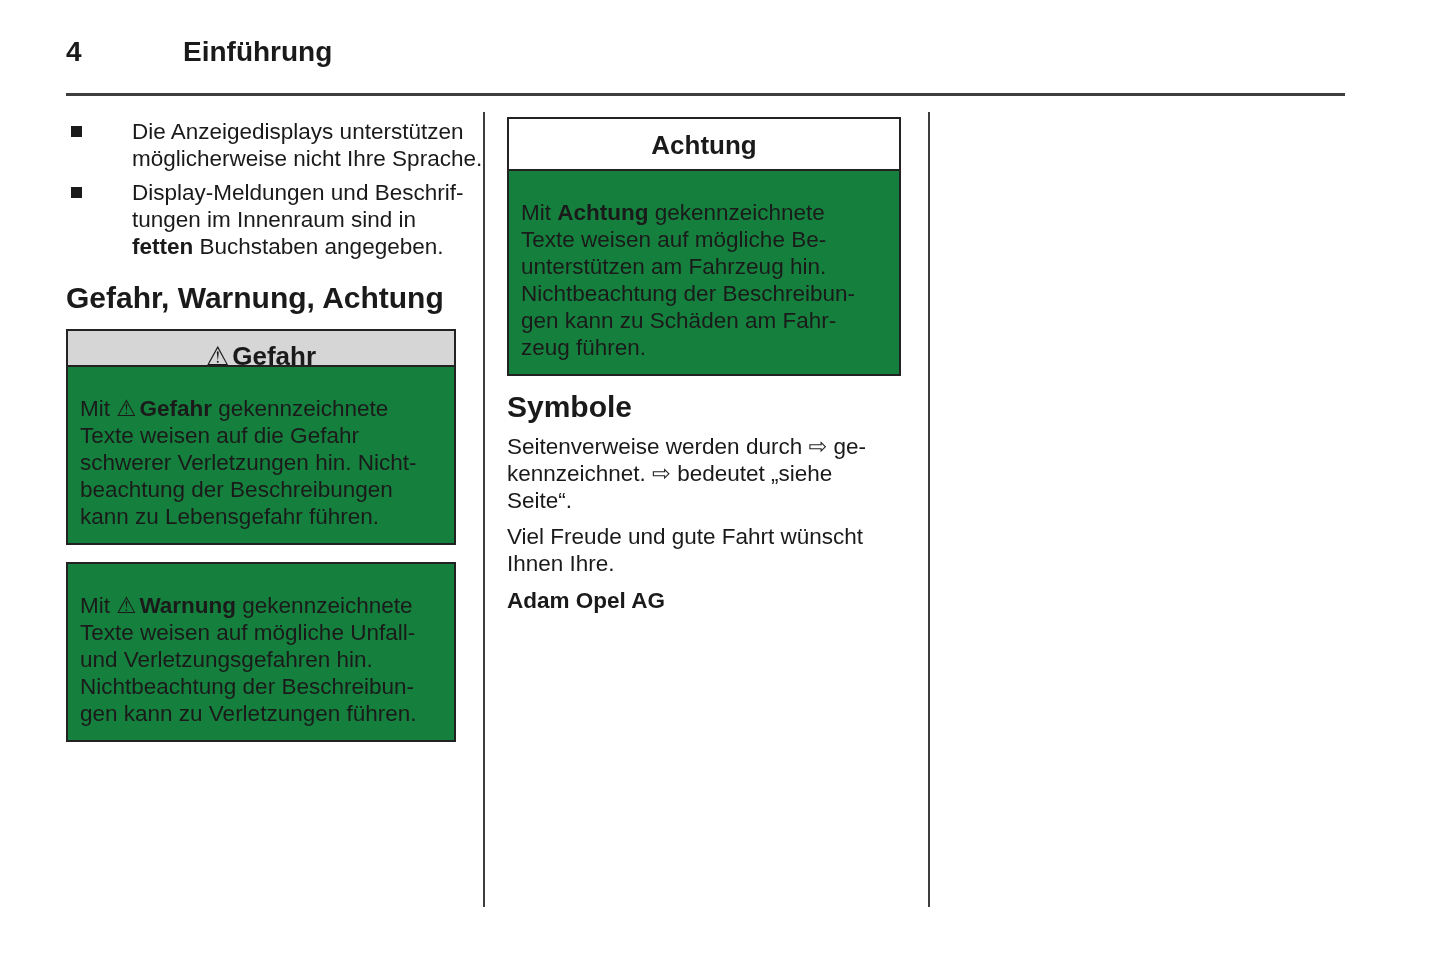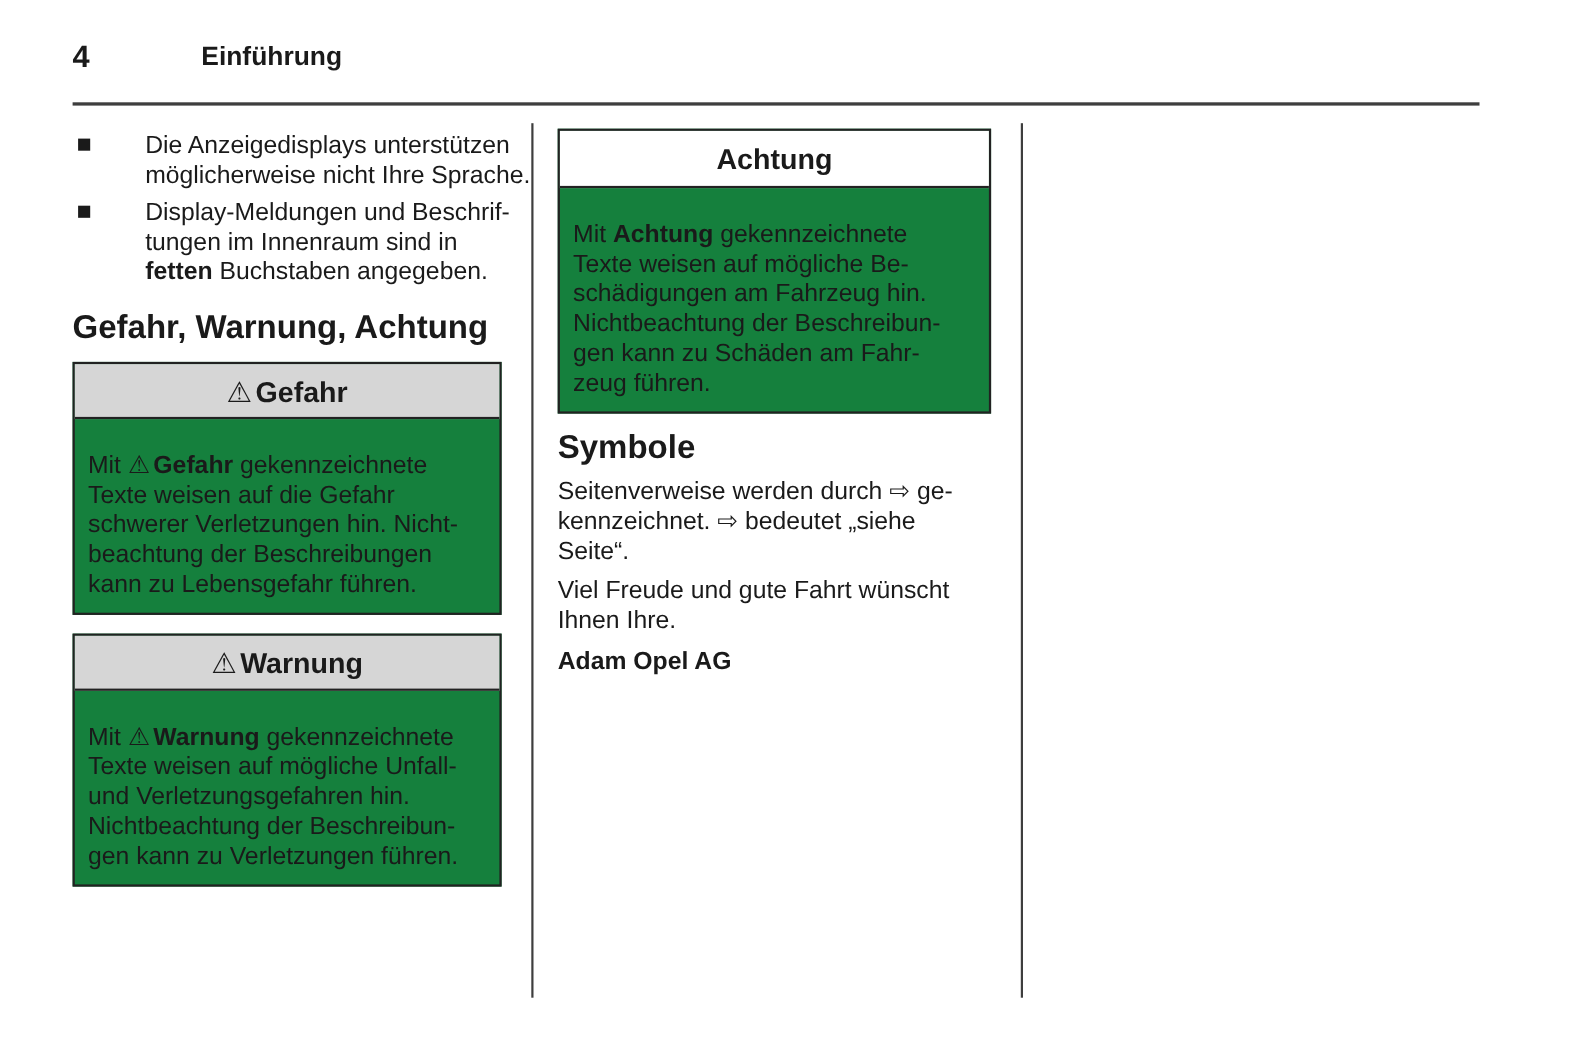--- a/index.html
+++ b/index.html
@@ -20,21 +20,21 @@
   }
   .page { position: absolute; inset: 0; }
 
   
   .page-number {
     position: absolute; left: 66px; top: 37px;
     font-size: 28px; font-weight: bold; line-height: 30px;
   }
   .chapter-title {
     position: absolute; left: 183px; top: 37px;
-    font-size: 24px; font-weight: bold; line-height: 30px;
+    font-size: 28px; font-weight: bold; line-height: 30px;
   }
   .header-rule {
     position: absolute; left: 66px; top: 93px;
     width: 1279px; height: 3px; background: var(--rule);
   }
 
   
   .column-divider {
     position: absolute; top: 112px; height: 795px; width: 2px;
     background: var(--rule);
@@ -67,21 +67,21 @@
     font-size: 30px; line-height: 36px; font-weight: bold;
     margin-top: 13px; margin-bottom: 8px; white-space: nowrap;
   }
 
   
   .warn-box { border: 2px solid var(--border); background: #15803d; }
   .warn-box.warnung { margin-top: 17px; }
   .box-header {
     text-align: center; font-weight: bold; font-size: 26px;
     border-bottom: 2px solid var(--border);
-    height: 50px; line-height: 50px;
+    height: 36px; line-height: 50px;
   }
   .box-header.gray { background: var(--header_fill); }
   .box-header.white { background: #ffffff; height: 52px; line-height: 52px; }
   .box-title-icon { margin-right: 4px; font-weight: normal; }
   .box-body { padding: 28px 11px 13px 12px; }
 
   [data-name="warning-triangle-icon"] { margin-right: 3px; }
 
   
   .paragraph.closing { margin-top: 9px; }
@@ -127,44 +127,41 @@
       <div class="box-body" data-name="danger-box-body">
           <div class="tline" data-name="text-line"><span data-name="text-run">Mit </span><span data-name="warning-triangle-icon">⚠</span><span class="b" data-name="text-run">Gefahr</span><span data-name="text-run"> gekennzeichnete</span></div>
           <div class="tline" data-name="text-line"><span data-name="text-run">Texte weisen auf die Gefahr</span></div>
           <div class="tline" data-name="text-line"><span data-name="text-run">schwerer Verletzungen hin. Nicht-</span></div>
           <div class="tline" data-name="text-line"><span data-name="text-run">beachtung der Beschreibungen</span></div>
           <div class="tline" data-name="text-line"><span data-name="text-run">kann zu Lebensgefahr führen.</span></div>
         </div>
     </section>
 
     <section class="warn-box warnung" data-name="warning-box">
-      <div class="box-header gray" data-name="warning-box-header">
-        <span class="box-title-icon" data-name="warning-triangle-icon">⚠</span><span class="box-title" data-name="warning-box-title">Warnung</span>
-      </div>
       <div class="box-body" data-name="warning-box-body">
           <div class="tline" data-name="text-line"><span data-name="text-run">Mit </span><span data-name="warning-triangle-icon">⚠</span><span class="b" data-name="text-run">Warnung</span><span data-name="text-run"> gekennzeichnete</span></div>
           <div class="tline" data-name="text-line"><span data-name="text-run">Texte weisen auf mögliche Unfall-</span></div>
           <div class="tline" data-name="text-line"><span data-name="text-run">und Verletzungsgefahren hin.</span></div>
           <div class="tline" data-name="text-line"><span data-name="text-run">Nichtbeachtung der Beschreibun-</span></div>
           <div class="tline" data-name="text-line"><span data-name="text-run">gen kann zu Verletzungen führen.</span></div>
         </div>
     </section>
 
   </div>
 
   <div class="col col2" data-name="middle-column">
 
     <section class="warn-box caution" data-name="caution-box">
       <div class="box-header white" data-name="caution-box-header">
         <span class="box-title" data-name="caution-box-title">Achtung</span>
       </div>
       <div class="box-body" data-name="caution-box-body">
           <div class="tline" data-name="text-line"><span data-name="text-run">Mit </span><span class="b" data-name="text-run">Achtung</span><span data-name="text-run"> gekennzeichnete</span></div>
           <div class="tline" data-name="text-line"><span data-name="text-run">Texte weisen auf mögliche Be-</span></div>
-          <div class="tline" data-name="text-line"><span data-name="text-run">schädigungen am Fahrzeug hin.</span></div>
+          <div class="tline" data-name="text-line"><span data-name="text-run">unterstützen am Fahrzeug hin.</span></div>
           <div class="tline" data-name="text-line"><span data-name="text-run">Nichtbeachtung der Beschreibun-</span></div>
           <div class="tline" data-name="text-line"><span data-name="text-run">gen kann zu Schäden am Fahr-</span></div>
           <div class="tline" data-name="text-line"><span data-name="text-run">zeug führen.</span></div>
         </div>
     </section>
 
     <h2 class="symbols-heading" data-name="symbols-heading">Symbole</h2>
 
     <div class="paragraph" data-name="symbols-paragraph">
         <div class="tline" data-name="text-line"><span data-name="text-run">Seitenverweise werden durch </span><span data-name="page-reference-arrow-icon">⇨</span><span data-name="text-run"> ge-</span></div>

